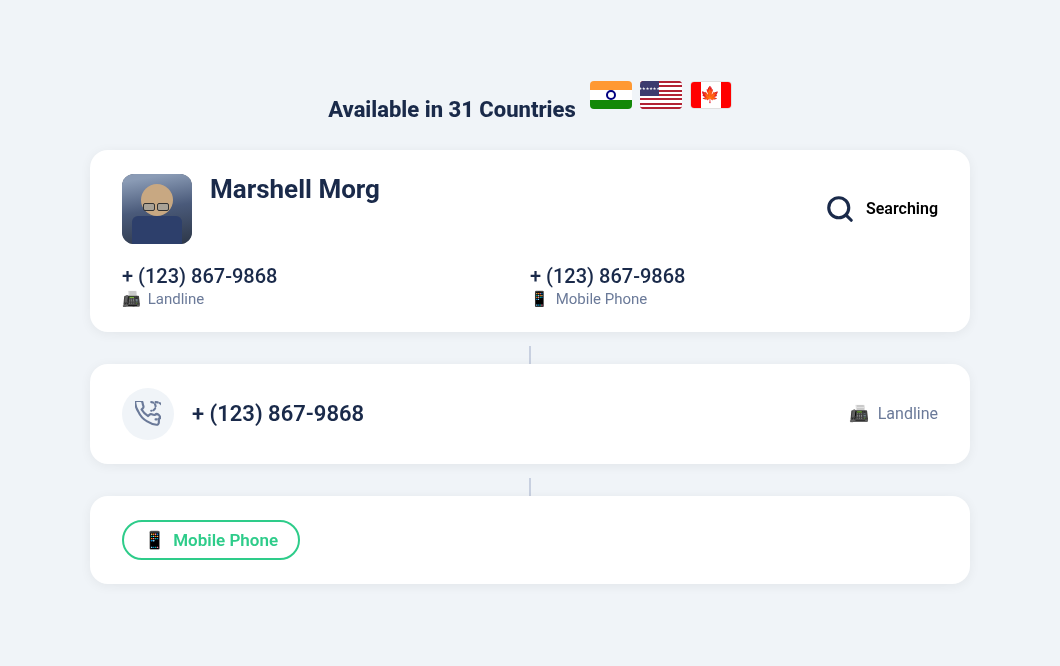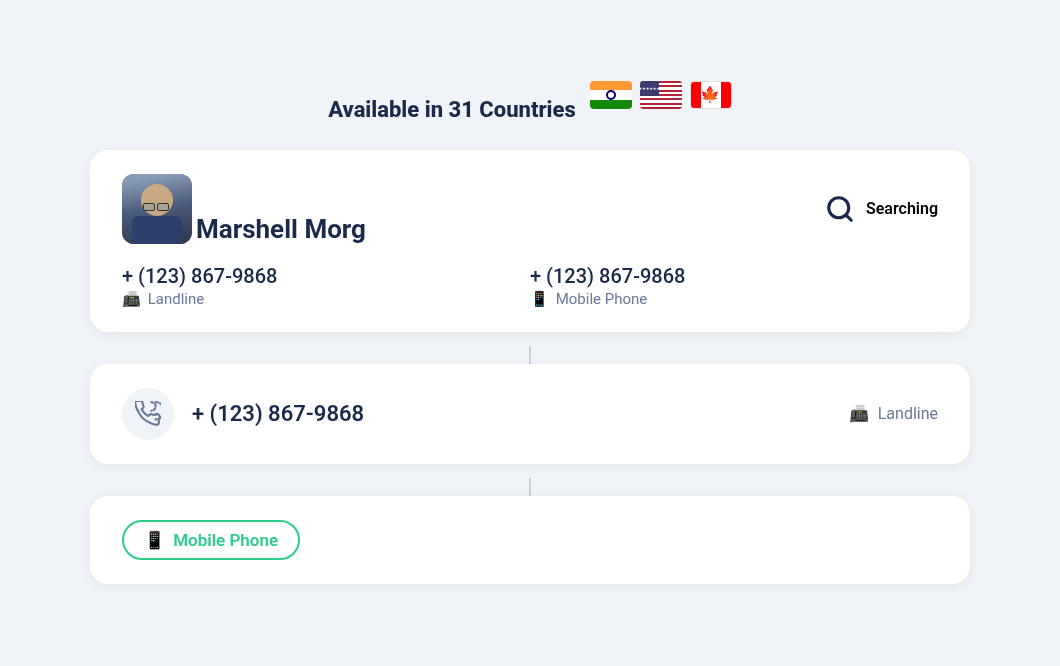--- a/index.html
+++ b/index.html
@@ -114,22 +114,22 @@
     
     .contact-card-header {
       display: flex;
       align-items: center;
       justify-content: space-between;
       margin-bottom: 20px;
     }
 
     .contact-info-left {
       display: flex;
-      align-items: flex-end;
-      gap: 4px;
+      align-items: flex-start;
+      gap: 18px;
     }
 
     .avatar {
       width: 70px;
       height: 70px;
       border-radius: 12px;
       overflow: hidden;
       background: #4a5568;
       flex-shrink: 0;
     }

